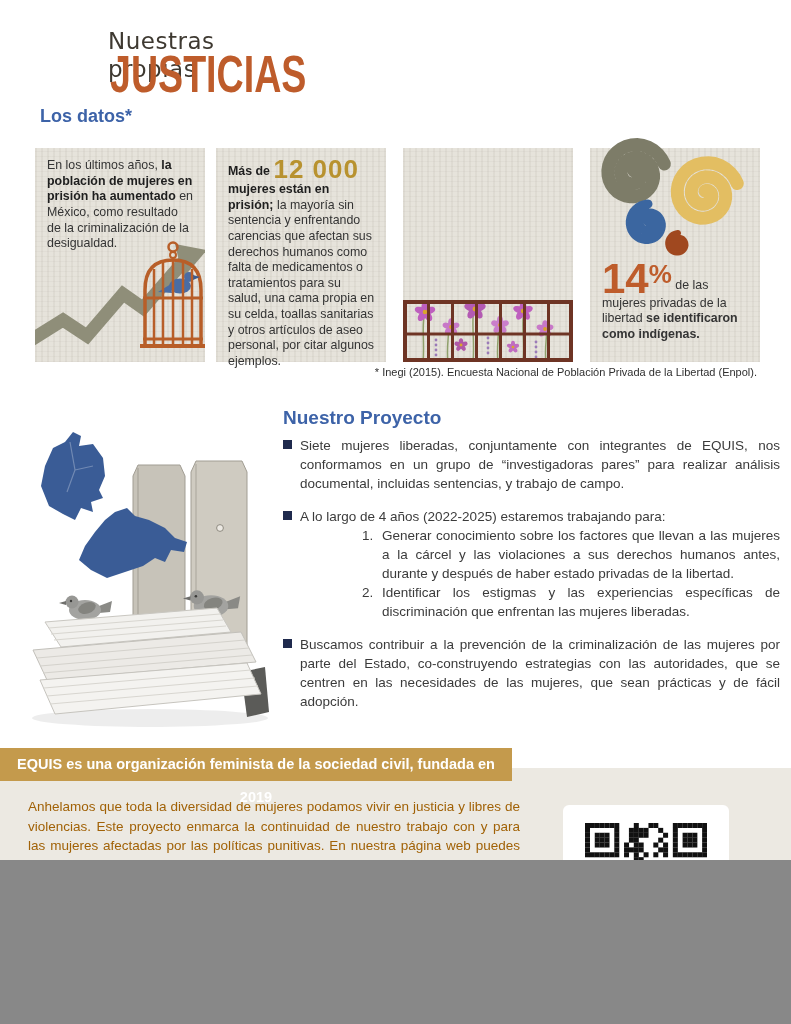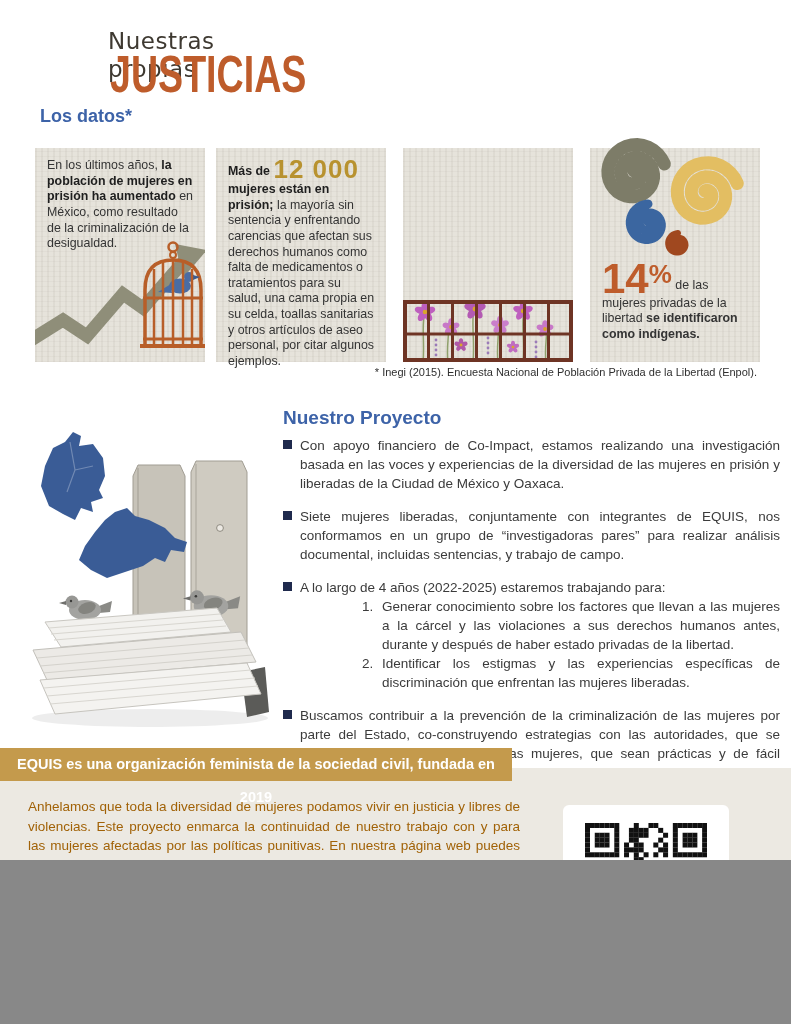--- a/index.html
+++ b/index.html
@@ -202,21 +202,20 @@
     <path d="M34,208 L205,194 M36,214 L208,200 M39,220 L211,206" stroke="#d8d6d0" stroke-width="1" fill="none"></path>
     <path d="M18,230 L226,212 L241,242 L32,260 Z" fill="#eceae6" stroke="#c2c0ba"></path>
     <path d="M22,238 L230,220 M25,246 L234,228 M28,253 L237,235" stroke="#d4d2cc" stroke-width="1" fill="none"></path>
     <path d="M226,252 L250,247 L254,292 L232,297 Z" fill="#5b5b58"></path>
     <path d="M25,260 L232,243 L246,274 L40,294 Z" fill="#f4f3f0" stroke="#c6c4be"></path>
     <path d="M29,268 L236,250 M32,276 L240,258 M35,284 L243,266" stroke="#d8d6d0" stroke-width="1" fill="none"></path>
   </svg>
 
   <div class="blue-heading" id="proyecto-heading">Nuestro Proyecto</div>
   <div id="bullets">
-    <div class="pbullet"><span class="sq"></span><span>Con apoyo financiero de Co-Impact, estamos realizando una investigación basada en las voces y experiencias de la diversidad de las mujeres en prisión y liberadas de la Ciudad de México y Oaxaca.</span></div>
     <div class="pbullet"><span class="sq"></span><span>Siete mujeres liberadas, conjuntamente con integrantes de EQUIS, nos conformamos en un grupo de “investigadoras pares” para realizar análisis documental, incluidas sentencias, y trabajo de campo.</span></div>
     <div class="pbullet">
       <span class="sq"></span>
       <span>A lo largo de 4 años (2022-2025) estaremos trabajando para:</span>
       <div class="goals">
         <div class="goal"><span class="num">1.</span><span>Generar conocimiento sobre los factores que llevan a las mujeres a la cárcel y las violaciones a sus derechos humanos antes, durante y después de haber estado privadas de la libertad.</span></div>
         <div class="goal"><span class="num">2.</span><span>Identificar los estigmas y las experiencias específicas de discriminación que enfrentan las mujeres liberadas.</span></div>
       </div>
     </div>
     <div class="pbullet"><span class="sq"></span><span>Buscamos contribuir a la prevención de la criminalización de las mujeres por parte del Estado, co-construyendo estrategias con las autoridades, que se centren en las necesidades de las mujeres, que sean prácticas y de fácil adopción.</span></div>

